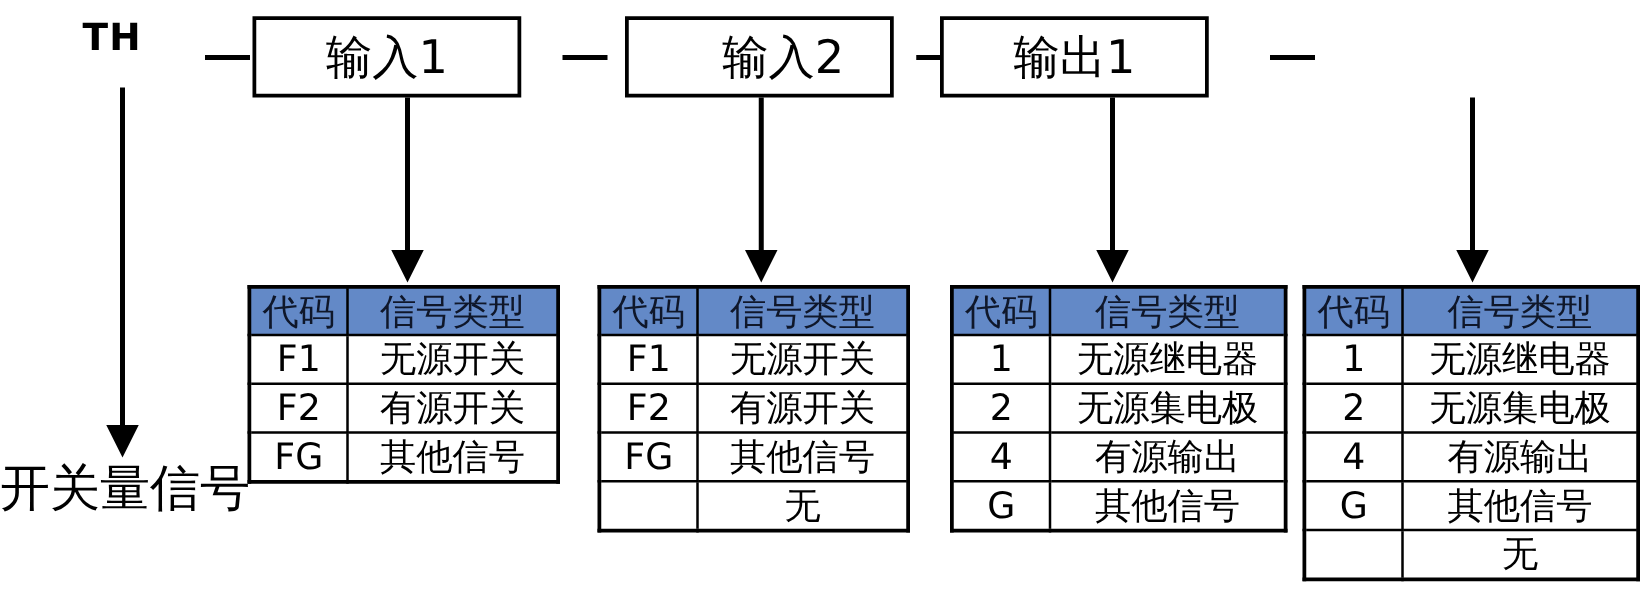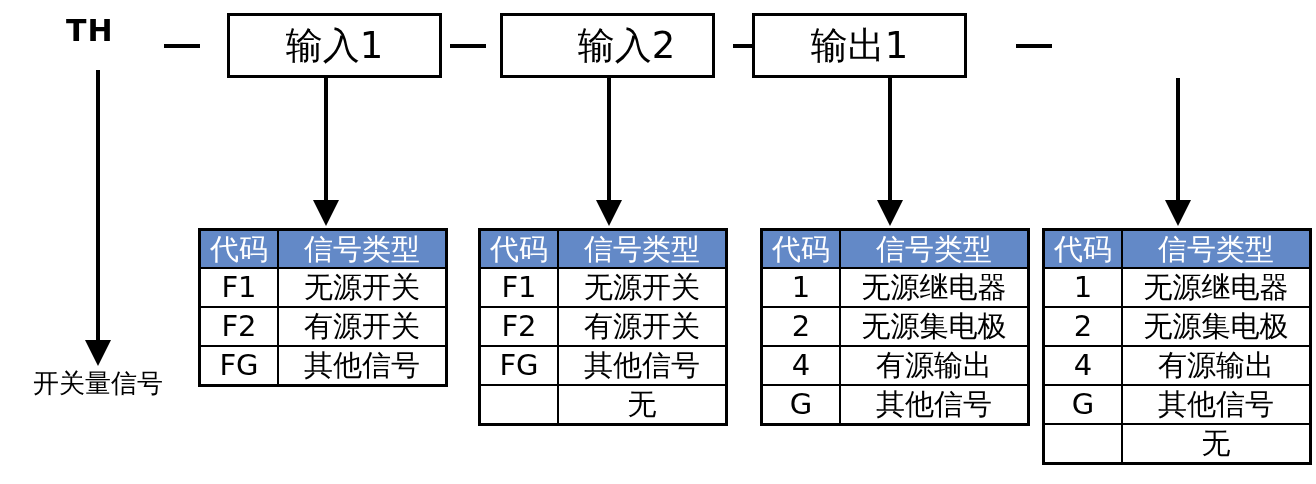--- a/index.html
+++ b/index.html
@@ -55,21 +55,21 @@
   .arrowhead {
     width: 0;
     height: 0;
     border-left: 13px solid transparent;
     border-right: 13px solid transparent;
     border-top: 26px solid #000000;
   }
 
   
   .caption {
-    font-size: 26px;
+    font-size: 40px;
     line-height: 1.18;
     text-align: center;
     white-space: nowrap;
   }
 
   
   .code-table {
     border-collapse: collapse;
     table-layout: fixed;
     background: #ffffff;
@@ -82,38 +82,38 @@
     text-align: center;
     vertical-align: middle;
     font-weight: normal;
     font-size: 29px;
     line-height: 1;
     white-space: nowrap;
     font-family: "DejaVu Sans", "Liberation Sans", sans-serif;
   }
   .code-table thead td {
     background: #6389c7;
-    color: #ffffff;
+    color: #0f172a;
     height: 36px;
   }
   .col-code { width: 76px; }
   .col-type-narrow { width: 166px; }
   .col-type-wide  { width: 186px; }
   .cell-code { font-size: 28px; }
 </style>
 </head>
 <body>
 
 <div id="canvas">
 
   <div class="abs prefix-label" style="left:66px; top:16px;">TH</div>
 
   <div class="abs dash" style="left:164px; top:44px; width:36px;"></div>
 
-  <div class="abs seg-box" style="left:227px; top:13px; width:215px; height:65px;">
+  <div class="abs seg-box" style="left:202px; top:13px; width:215px; height:65px;">
     <span class="seg-box-label">输入1</span>
   </div>
 
   <div class="abs dash" style="left:450px; top:44px; width:36px;"></div>
 
   <div class="abs seg-box" style="left:500px; top:13px; width:215px; height:65px;padding-left:38px;">
     <span class="seg-box-label">输入2</span>
   </div>
 
   <div class="abs dash" style="left:733px; top:44px; width:36px;"></div>

